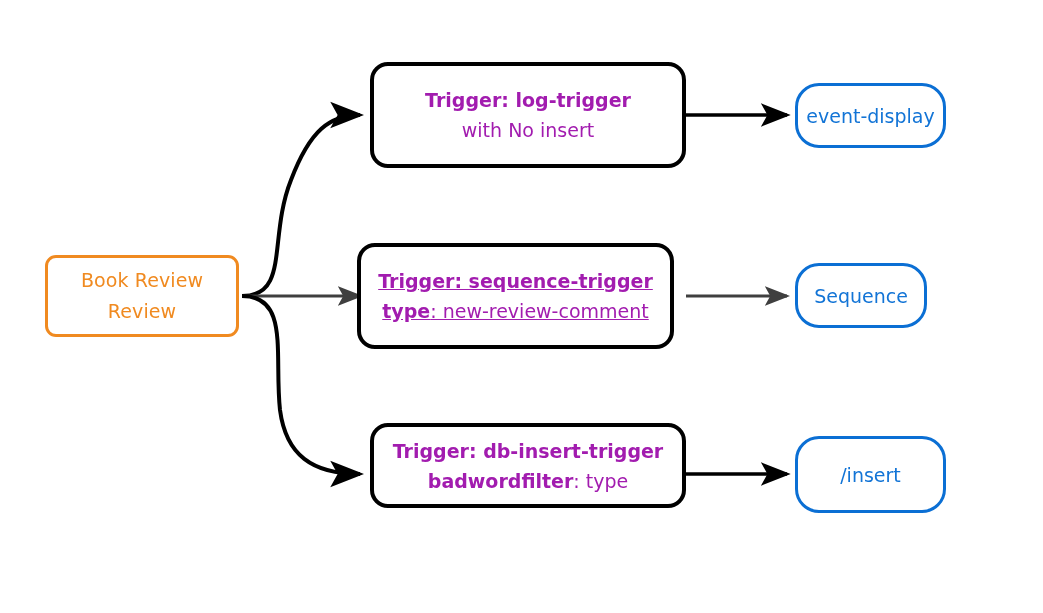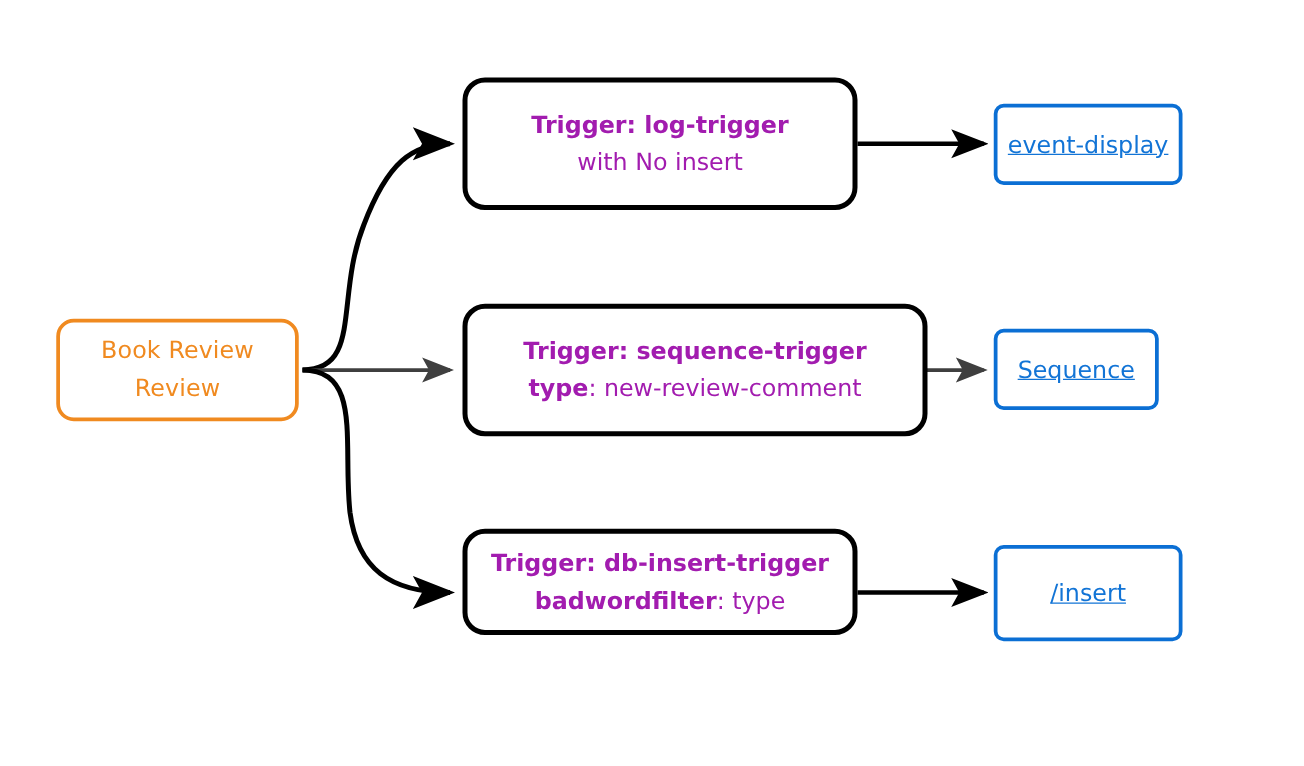--- a/index.html
+++ b/index.html
@@ -54,25 +54,24 @@
   }
   .node-trigger .ln {
     white-space: nowrap;
   }
   .node-trigger .b {
     font-weight: bold;
   }
   
   .node-target {
     border: 3px solid #0b6fd4;
-    border-radius: 8px;
+    border-radius: 24px;
     color: #1274d6;
     font-size: 19px;
     line-height: 30px;
-    text-decoration: underline;
   }
   .node-target .ln {
     white-space: nowrap;
   }
 </style>
 </head>
 <body>
 
 <div id="canvas">
 
@@ -92,31 +91,31 @@
 
     <path d="M 242 296 C 290 296, 274 355, 280 410 C 286 455, 312 474, 360 474" fill="none" stroke="#000000" stroke-width="4" marker-end="url(#arrow-black)"></path>
 
     <path d="M 686 115 L 787 115" fill="none" stroke="#000000" stroke-width="3.5" marker-end="url(#arrow-black)"></path>
 
     <path d="M 686 296 L 787 296" fill="none" stroke="#3f3f3f" stroke-width="3" marker-end="url(#arrow-gray)"></path>
 
     <path d="M 686 474 L 787 474" fill="none" stroke="#000000" stroke-width="3.5" marker-end="url(#arrow-black)"></path>
   </svg>
 
-  <div class="node node-broker" style="left:45px; top:255px; width:194px; height:82px;">
+  <div class="node node-broker" style="left:45px; top:255px; width:194px; height:82px;border-radius:11px;">
     <span class="ln">Book Review</span>
     <span class="ln">Review</span>
   </div>
 
   <div class="node node-trigger" style="left:370px; top:62px; width:316px; height:106px;">
     <span class="ln b">Trigger: log-trigger</span>
     <span class="ln"><span>with No insert</span></span>
   </div>
 
-  <div class="node node-trigger" style="left:370px; top:243px; width:372px; height:106px;">
+  <div class="node node-trigger" style="left:357px; top:243px; width:317px; height:106px;text-decoration:underline;">
     <span class="ln b">Trigger: sequence-trigger</span>
     <span class="ln"><span class="b">type</span><span>: new-review-comment</span></span>
   </div>
 
   <div class="node node-trigger" style="left:370px; top:423px; width:316px; height:85px;">
     <span class="ln b">Trigger: db-insert-trigger</span>
     <span class="ln"><span class="b">badwordfilter</span><span>: type</span></span>
   </div>
 
   <div class="node node-target" style="left:795px; top:83px; width:151px; height:65px;">

